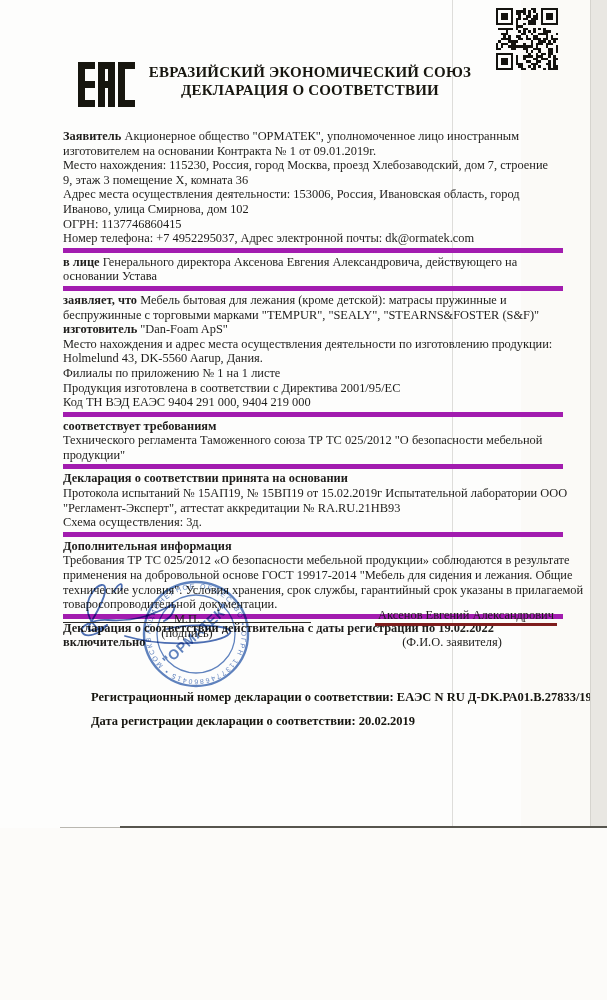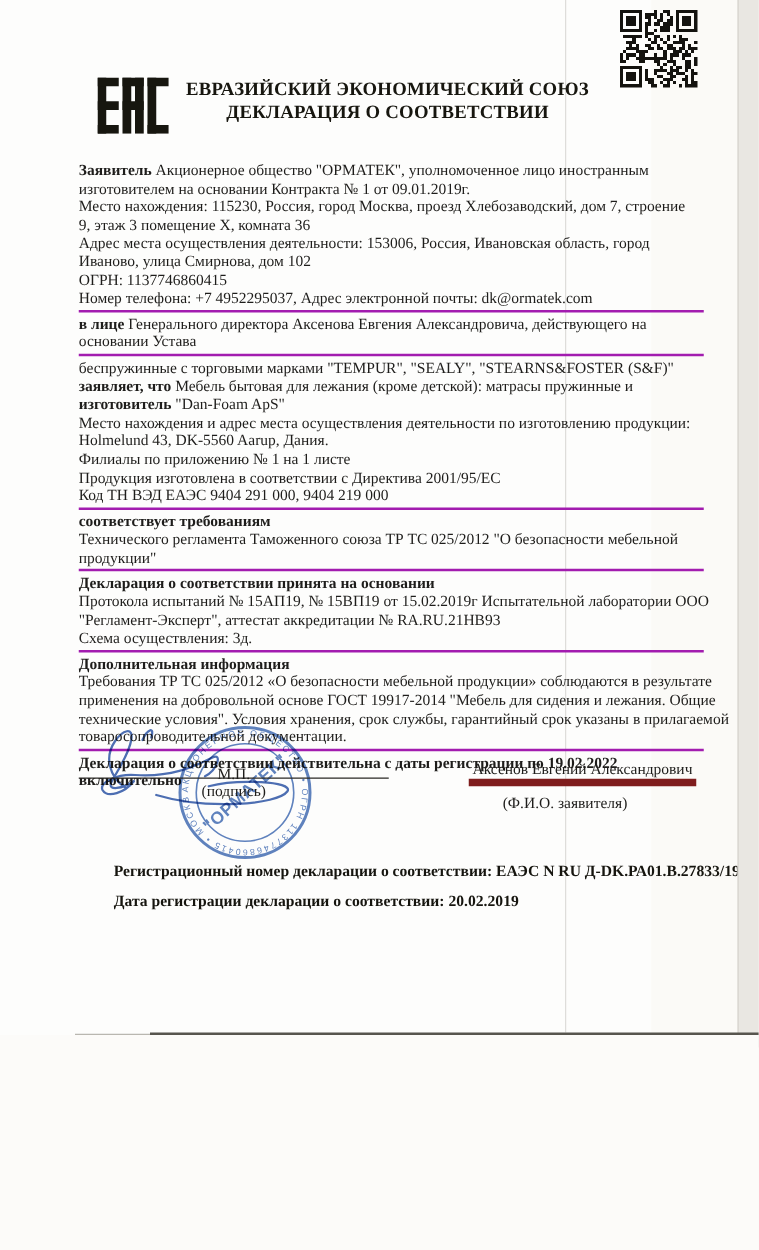--- a/index.html
+++ b/index.html
@@ -22,27 +22,27 @@
   .titles{
     position:absolute;left:95px;top:64px;width:430px;text-align:center;
     font-weight:bold;font-size:15px;line-height:17.5px;letter-spacing:.2px;color:#17160f;
   }
   .qr{position:absolute;left:496px;top:8px;width:62px;height:62px;}
   .qr svg{display:block;width:62px;height:62px;shape-rendering:crispEdges;fill:#14130f;}
 
   main{position:absolute;left:63px;top:129px;width:500px;}
   .line{margin:0;font-size:12.4px;line-height:14.6px;white-space:nowrap;}
   .line b{font-weight:bold;}
-  .sec.ruled{border-top:2px solid #a21caf;margin-top:2px;padding-top:2px;}
+  .sec.ruled{border-top:5px solid #a21caf;margin-top:2px;padding-top:2px;}
 
   .sig-line{position:absolute;left:63px;top:622px;width:248px;border-top:1.2px solid #2a2925;}
   .sig-caption{position:absolute;left:63px;top:626px;width:248px;text-align:center;font-size:12.4px;}
   .mp-caption{position:absolute;left:63px;top:612px;width:248px;text-align:center;font-size:12.4px;}
   .name-block{position:absolute;left:327px;top:608px;width:250px;text-align:center;font-size:12.4px;line-height:15px;}
-  .name-block .nm{border-bottom:6px solid #7f1d1d;padding:0 3px 1px;margin-left:28px;}
+  .name-block .nm{border-bottom:3px solid #7f1d1d;padding:0 3px 1px;margin-left:28px;}
   .fio{margin-top:12px;}
 
   .reg-line{position:absolute;left:63px;font-size:12.5px;font-weight:bold;white-space:nowrap;color:#16150f;margin-left:28px;}
   .reg-1{top:677px;}
   .reg-2{top:701px;}
 
   .stamp{position:absolute;left:141px;top:579px;width:110px;height:110px;opacity:.88;mix-blend-mode:multiply;}
   .stamp svg{display:block;}
   .sig-scribble{position:absolute;left:70px;top:572px;mix-blend-mode:multiply;}
 </style>
@@ -396,22 +396,22 @@
         <p class="line"><span>Адрес места осуществления деятельности: 153006, Россия, Ивановская область, город</span></p>
         <p class="line"><span>Иваново, улица Смирнова, дом 102</span></p>
         <p class="line"><span>ОГРН: 1137746860415</span></p>
         <p class="line"><span>Номер телефона: +7 4952295037, Адрес электронной почты: dk@ormatek.com</span></p>
       </div>
       <div class="sec ruled">
         <p class="line"><b>в лице </b><span>Генерального директора Аксенова Евгения Александровича, действующего на</span></p>
         <p class="line"><span>основании Устава</span></p>
       </div>
       <div class="sec ruled">
+        <p class="line"><b>заявляет, что </b><span>Мебель бытовая для лежания (кроме детской): матрасы пружинные и</span></p>
         <p class="line"><span>беспружинные с торговыми марками "TEMPUR", "SEALY", "STEARNS&amp;FOSTER (S&amp;F)"</span></p>
-        <p class="line"><b>заявляет, что </b><span>Мебель бытовая для лежания (кроме детской): матрасы пружинные и</span></p>
         <p class="line"><b>изготовитель </b><span>"Dan-Foam ApS"</span></p>
         <p class="line"><span>Место нахождения и адрес места осуществления деятельности по изготовлению продукции:</span></p>
         <p class="line"><span>Holmelund 43, DK-5560 Aarup, Дания.</span></p>
         <p class="line"><span>Филиалы по приложению № 1 на 1 листе</span></p>
         <p class="line"><span>Продукция изготовлена в соответствии с Директива 2001/95/ЕС</span></p>
         <p class="line"><span>Код ТН ВЭД ЕАЭС 9404 291 000, 9404 219 000</span></p>
       </div>
       <div class="sec ruled">
         <p class="line"><b>соответствует требованиям</b></p>
         <p class="line"><span>Технического регламента Таможенного союза ТР ТС 025/2012 "О безопасности мебельной</span></p>

